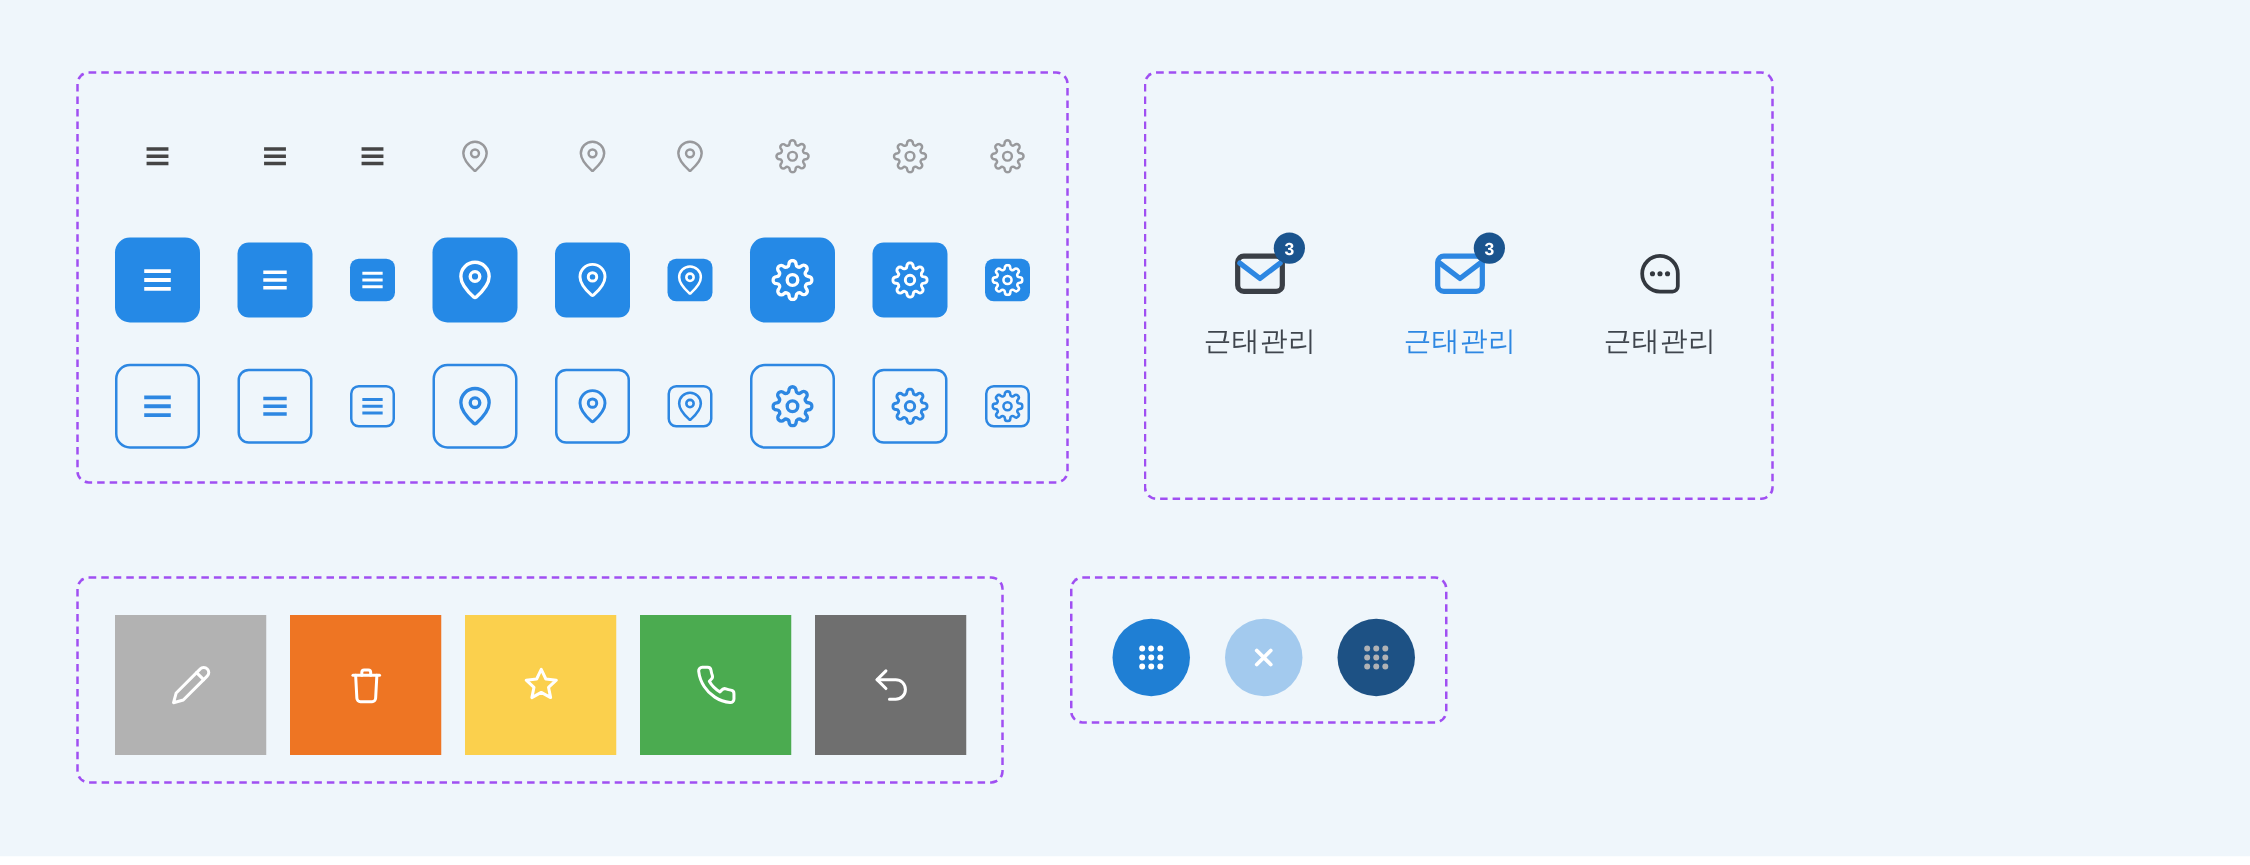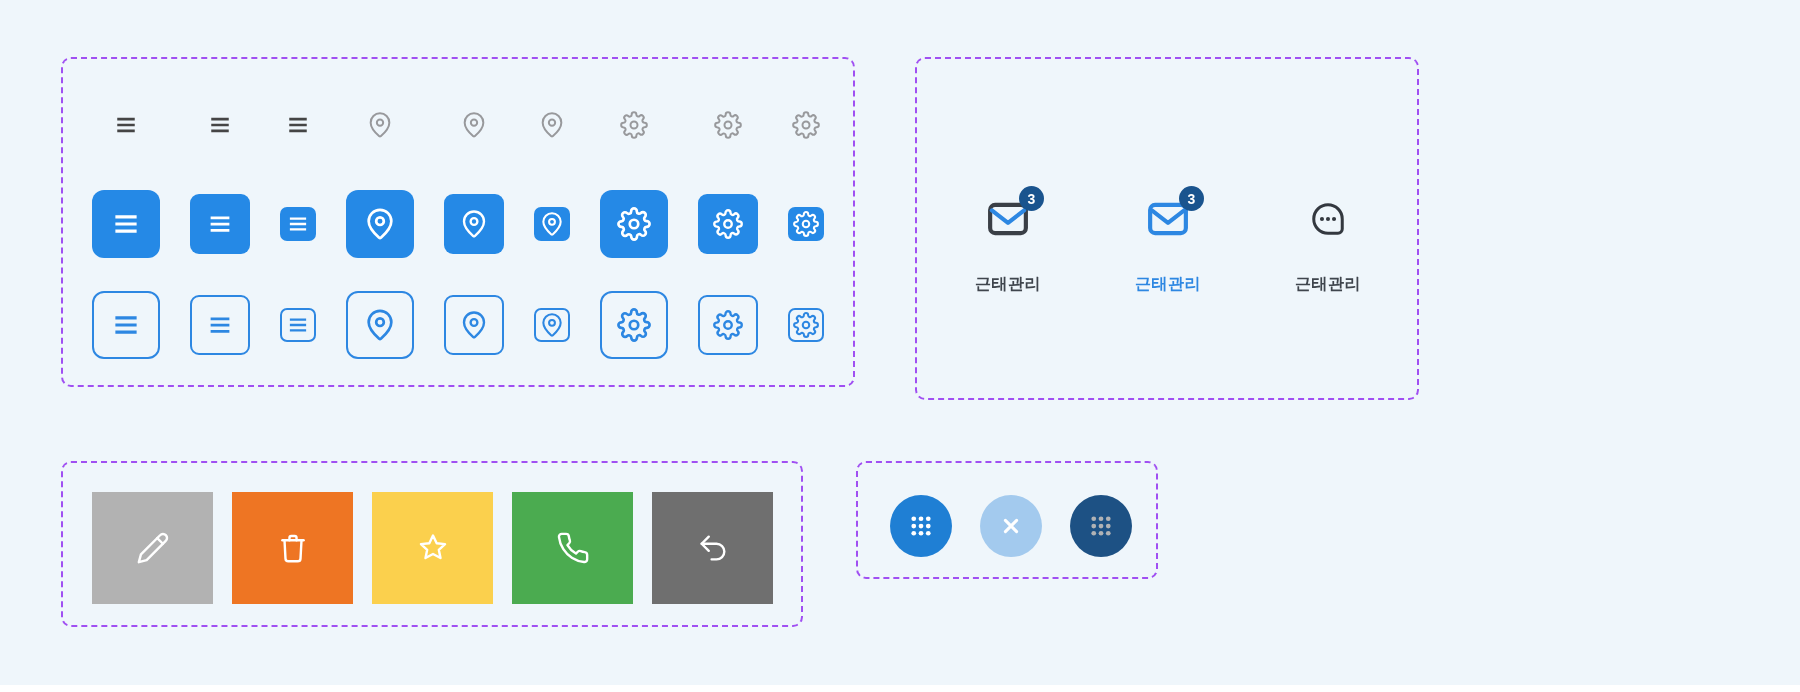--- a/index.html
+++ b/index.html
@@ -23,21 +23,21 @@
   .iv-cell{display:flex;align-items:center;justify-content:center;flex:0 0 auto;}
   .iv-btn{display:flex;align-items:center;justify-content:center;box-sizing:border-box;}
 
   .li-item{position:absolute;width:120px;display:flex;flex-direction:column;align-items:center;cursor:pointer;}
   .li-iconwrap{position:relative;margin-top:13px;height:38px;display:flex;align-items:flex-start;justify-content:center;}
   .li-badge{
     position:absolute;top:-14px;right:-13px;width:25px;height:25px;border-radius:50%;
     display:flex;align-items:center;justify-content:center;
     color:#fff;font-size:14px;font-weight:700;line-height:1;
   }
-  .li-label{margin-top:36px;font-size:16px;font-weight:700;letter-spacing:.5px;white-space:nowrap;}
+  .li-label{margin-top:20px;font-size:22px;font-weight:400;letter-spacing:.5px;white-space:nowrap;}
 
   .tiles-row{position:absolute;left:29px;top:29px;display:flex;gap:19px;}
   .tile{width:121px;height:112px;display:flex;align-items:center;justify-content:center;cursor:pointer;}
 
   .circles-row{position:absolute;left:32px;top:32px;display:flex;gap:28px;}
   .circle-btn{width:62px;height:62px;border-radius:50%;display:flex;align-items:center;justify-content:center;cursor:pointer;}
 
   #bottom-bar{position:absolute;left:0;bottom:0;width:100%;height:7px;background:#ffffff;}
 </style>
 </head>

